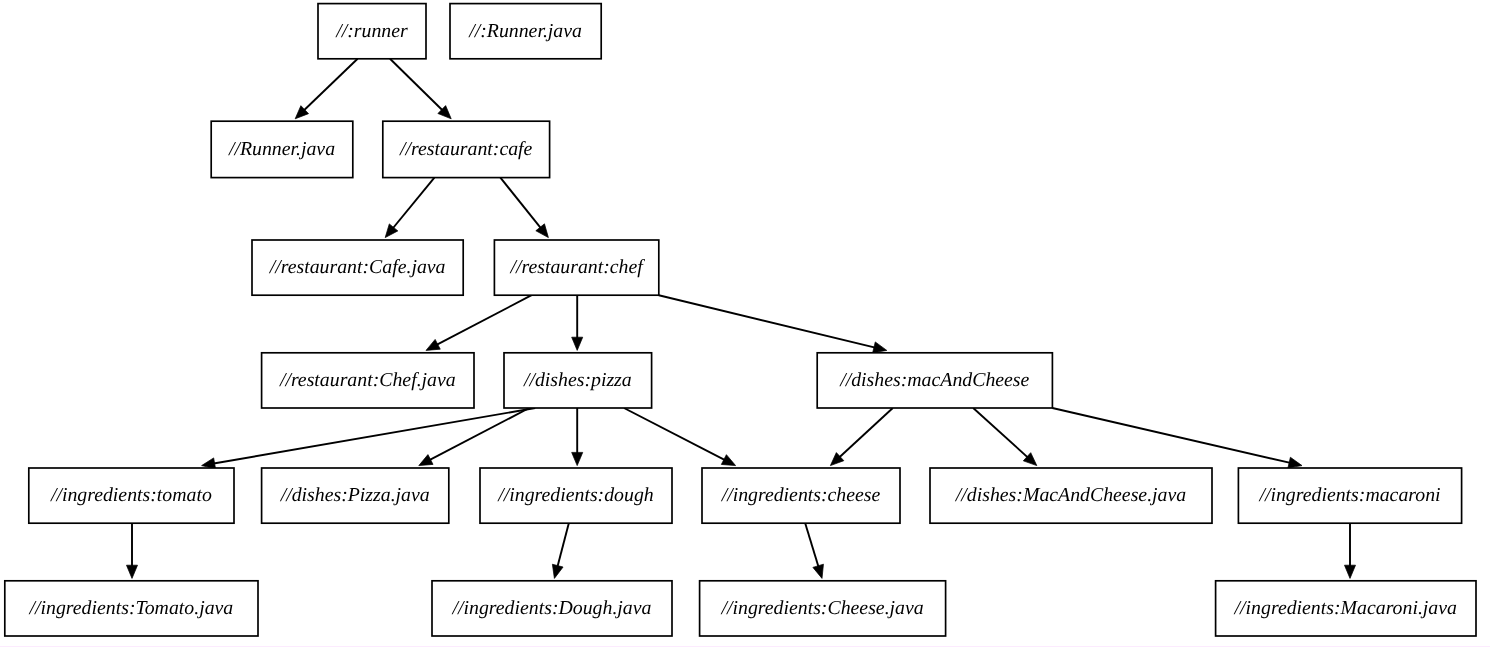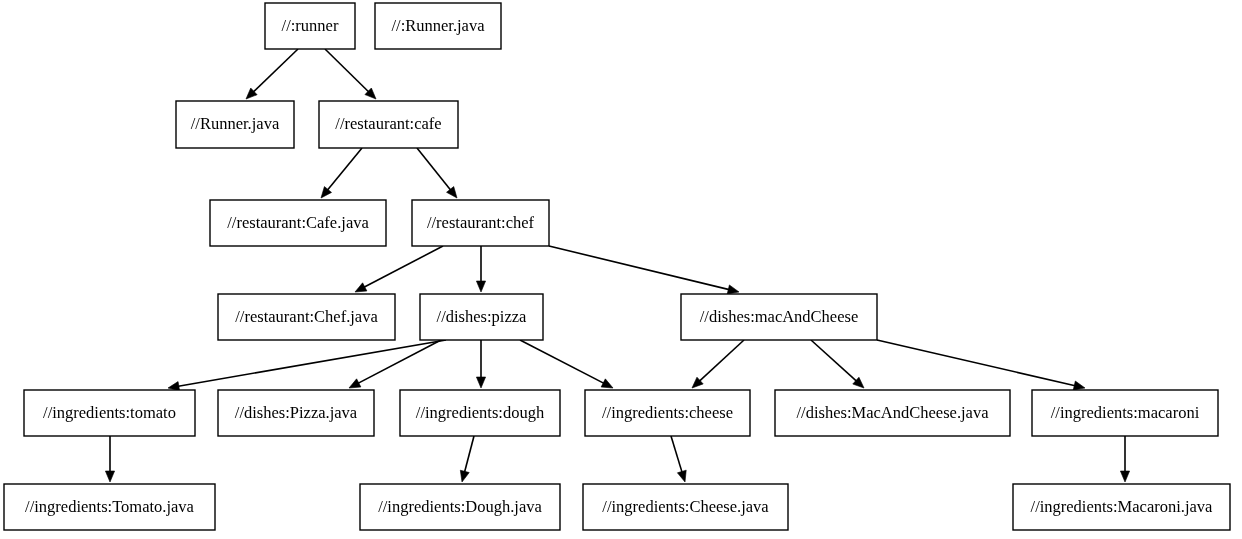--- a/index.html
+++ b/index.html
@@ -11,20 +11,21 @@
     width: 1242px;
     height: 539px;
     overflow: hidden;
     font-family: "Liberation Serif", "DejaVu Serif", serif;
   }
   #graph-root {
     position: relative;
     width: 1242px;
     height: 539px;
     background: #f0abfc;
+    font-style: italic;
   }
   svg#graph-svg {
     display: block;
     width: 1242px;
     height: 539px;
     background: #ffffff;
   }
   .node-box {
     fill: #ffffff;
     stroke: #000000;

